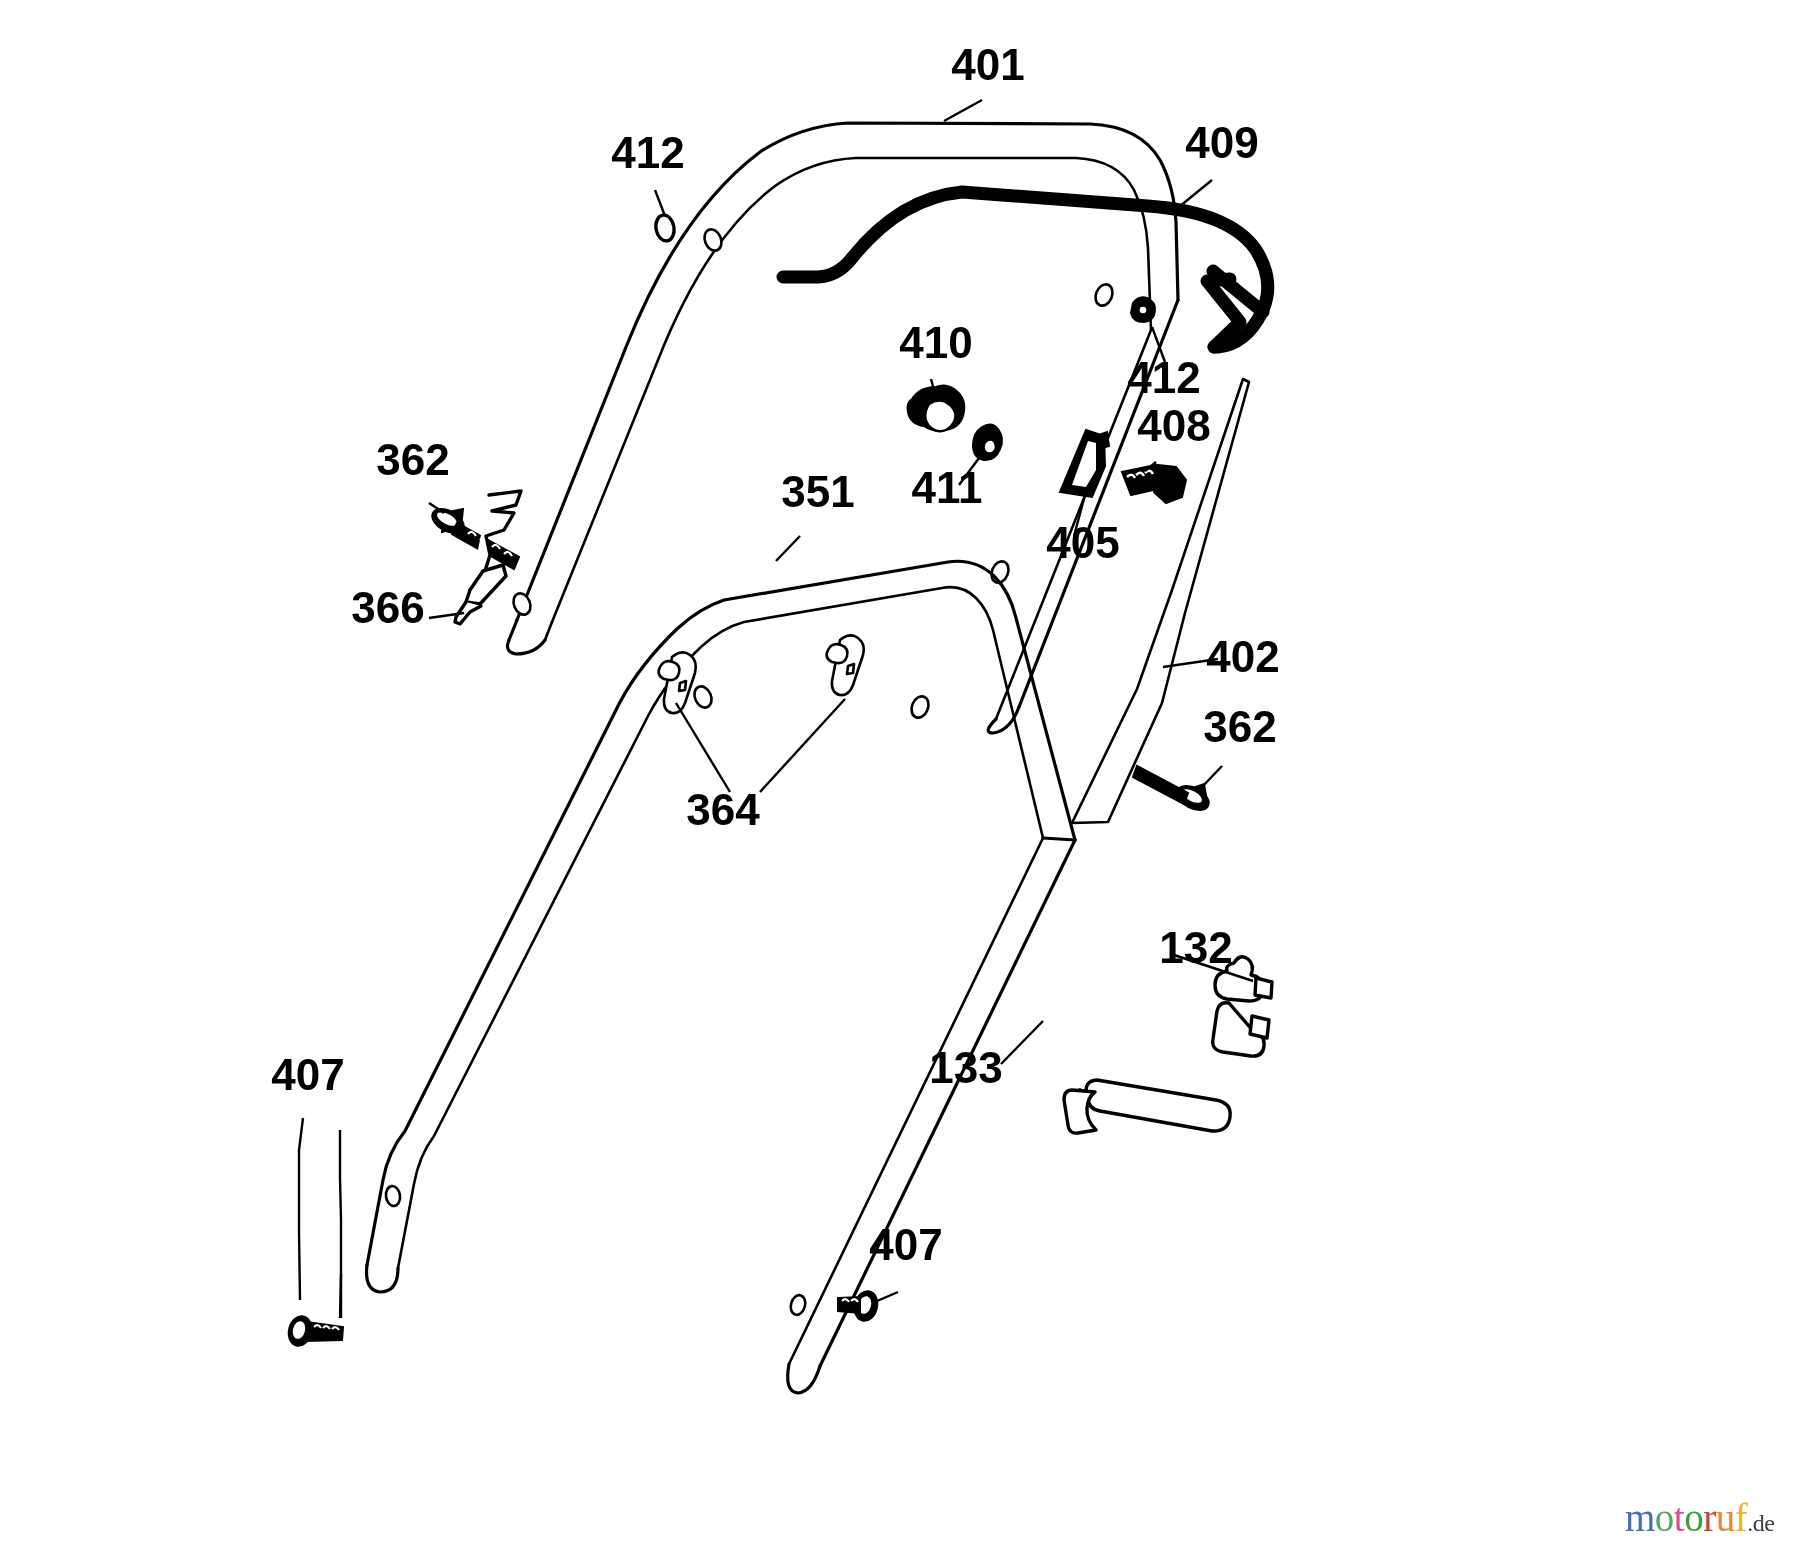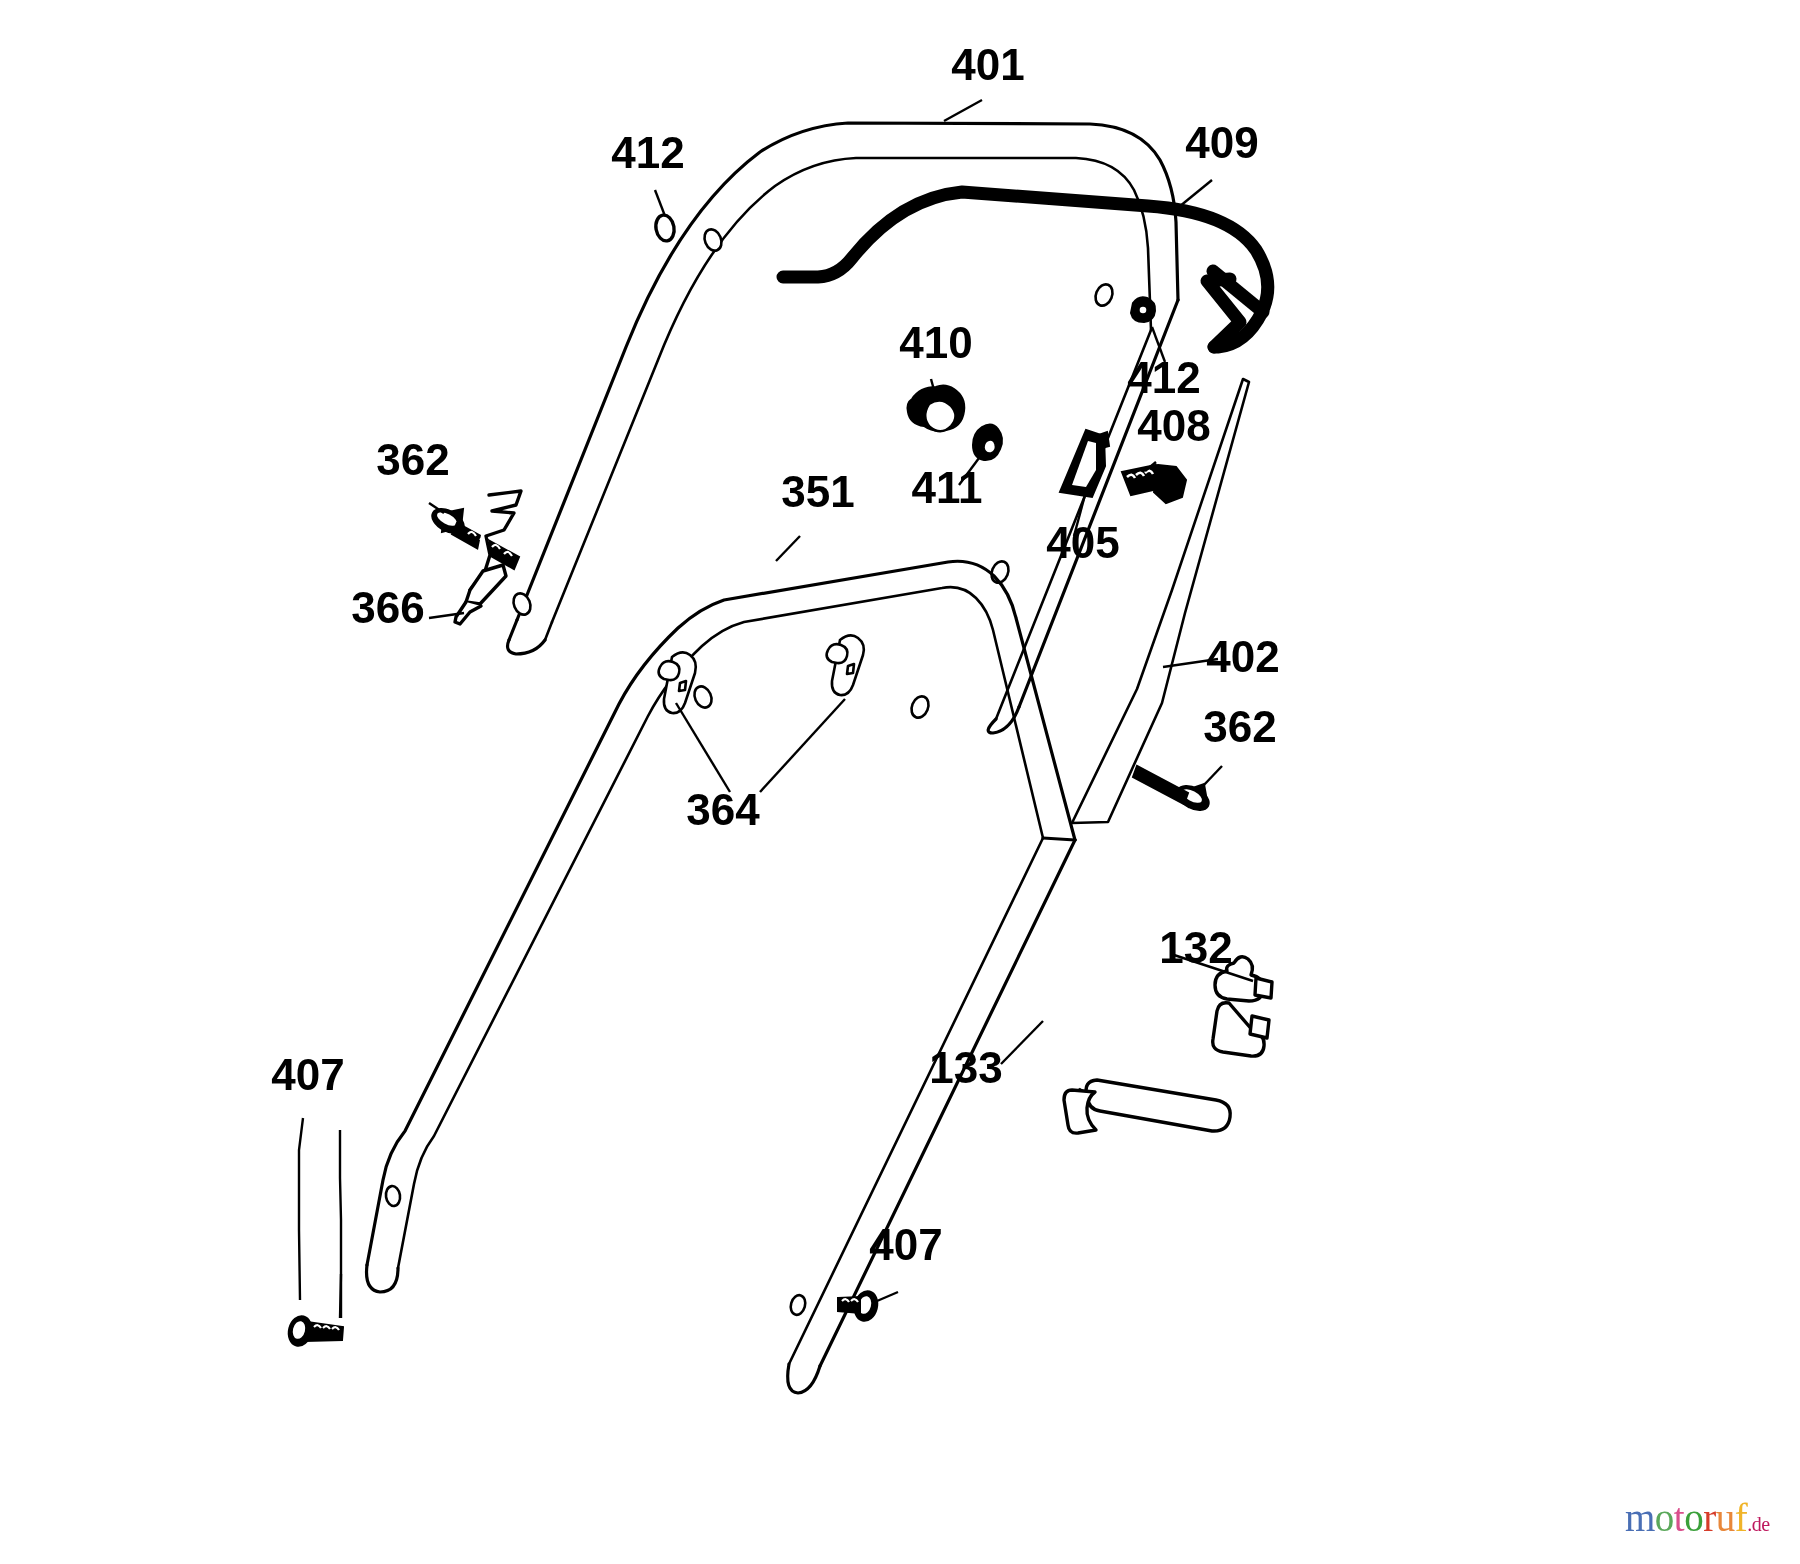--- a/index.html
+++ b/index.html
@@ -12,21 +12,21 @@
   .tube-outline{stroke:#000;stroke-width:3.2;fill:none;stroke-linecap:round;stroke-linejoin:round;}
   .tube-thin{stroke:#000;stroke-width:2.6;fill:none;stroke-linecap:round;stroke-linejoin:round;}
   .cable-thick{stroke:#000;stroke-width:13;fill:none;stroke-linecap:round;stroke-linejoin:round;}
   .part-fill{fill:#000;stroke:#000;stroke-width:2;}
   .part-open{fill:#fff;stroke:#000;stroke-width:3.4;stroke-linejoin:round;stroke-linecap:round;}
   .part-open-thin{fill:#fff;stroke:#000;stroke-width:2.6;stroke-linejoin:round;stroke-linecap:round;}
   .hole{fill:#fff;stroke:#000;stroke-width:2.6;}
   #watermark{position:absolute;left:1625px;top:1498px;
      font-family:"Liberation Serif",serif;font-size:39px;line-height:1;white-space:nowrap;}
   #watermark span{letter-spacing:-0.5px;}
-  .wm-suffix{font-size:20px;color:#be185d;}
+  .wm-suffix{font-size:24px;color:#404040;}
 </style>
 </head>
 <body>
 
 <div id="diagram-root">
 
   <svg id="parts-svg" viewBox="0 0 1800 1564">
 
     <g>
 

